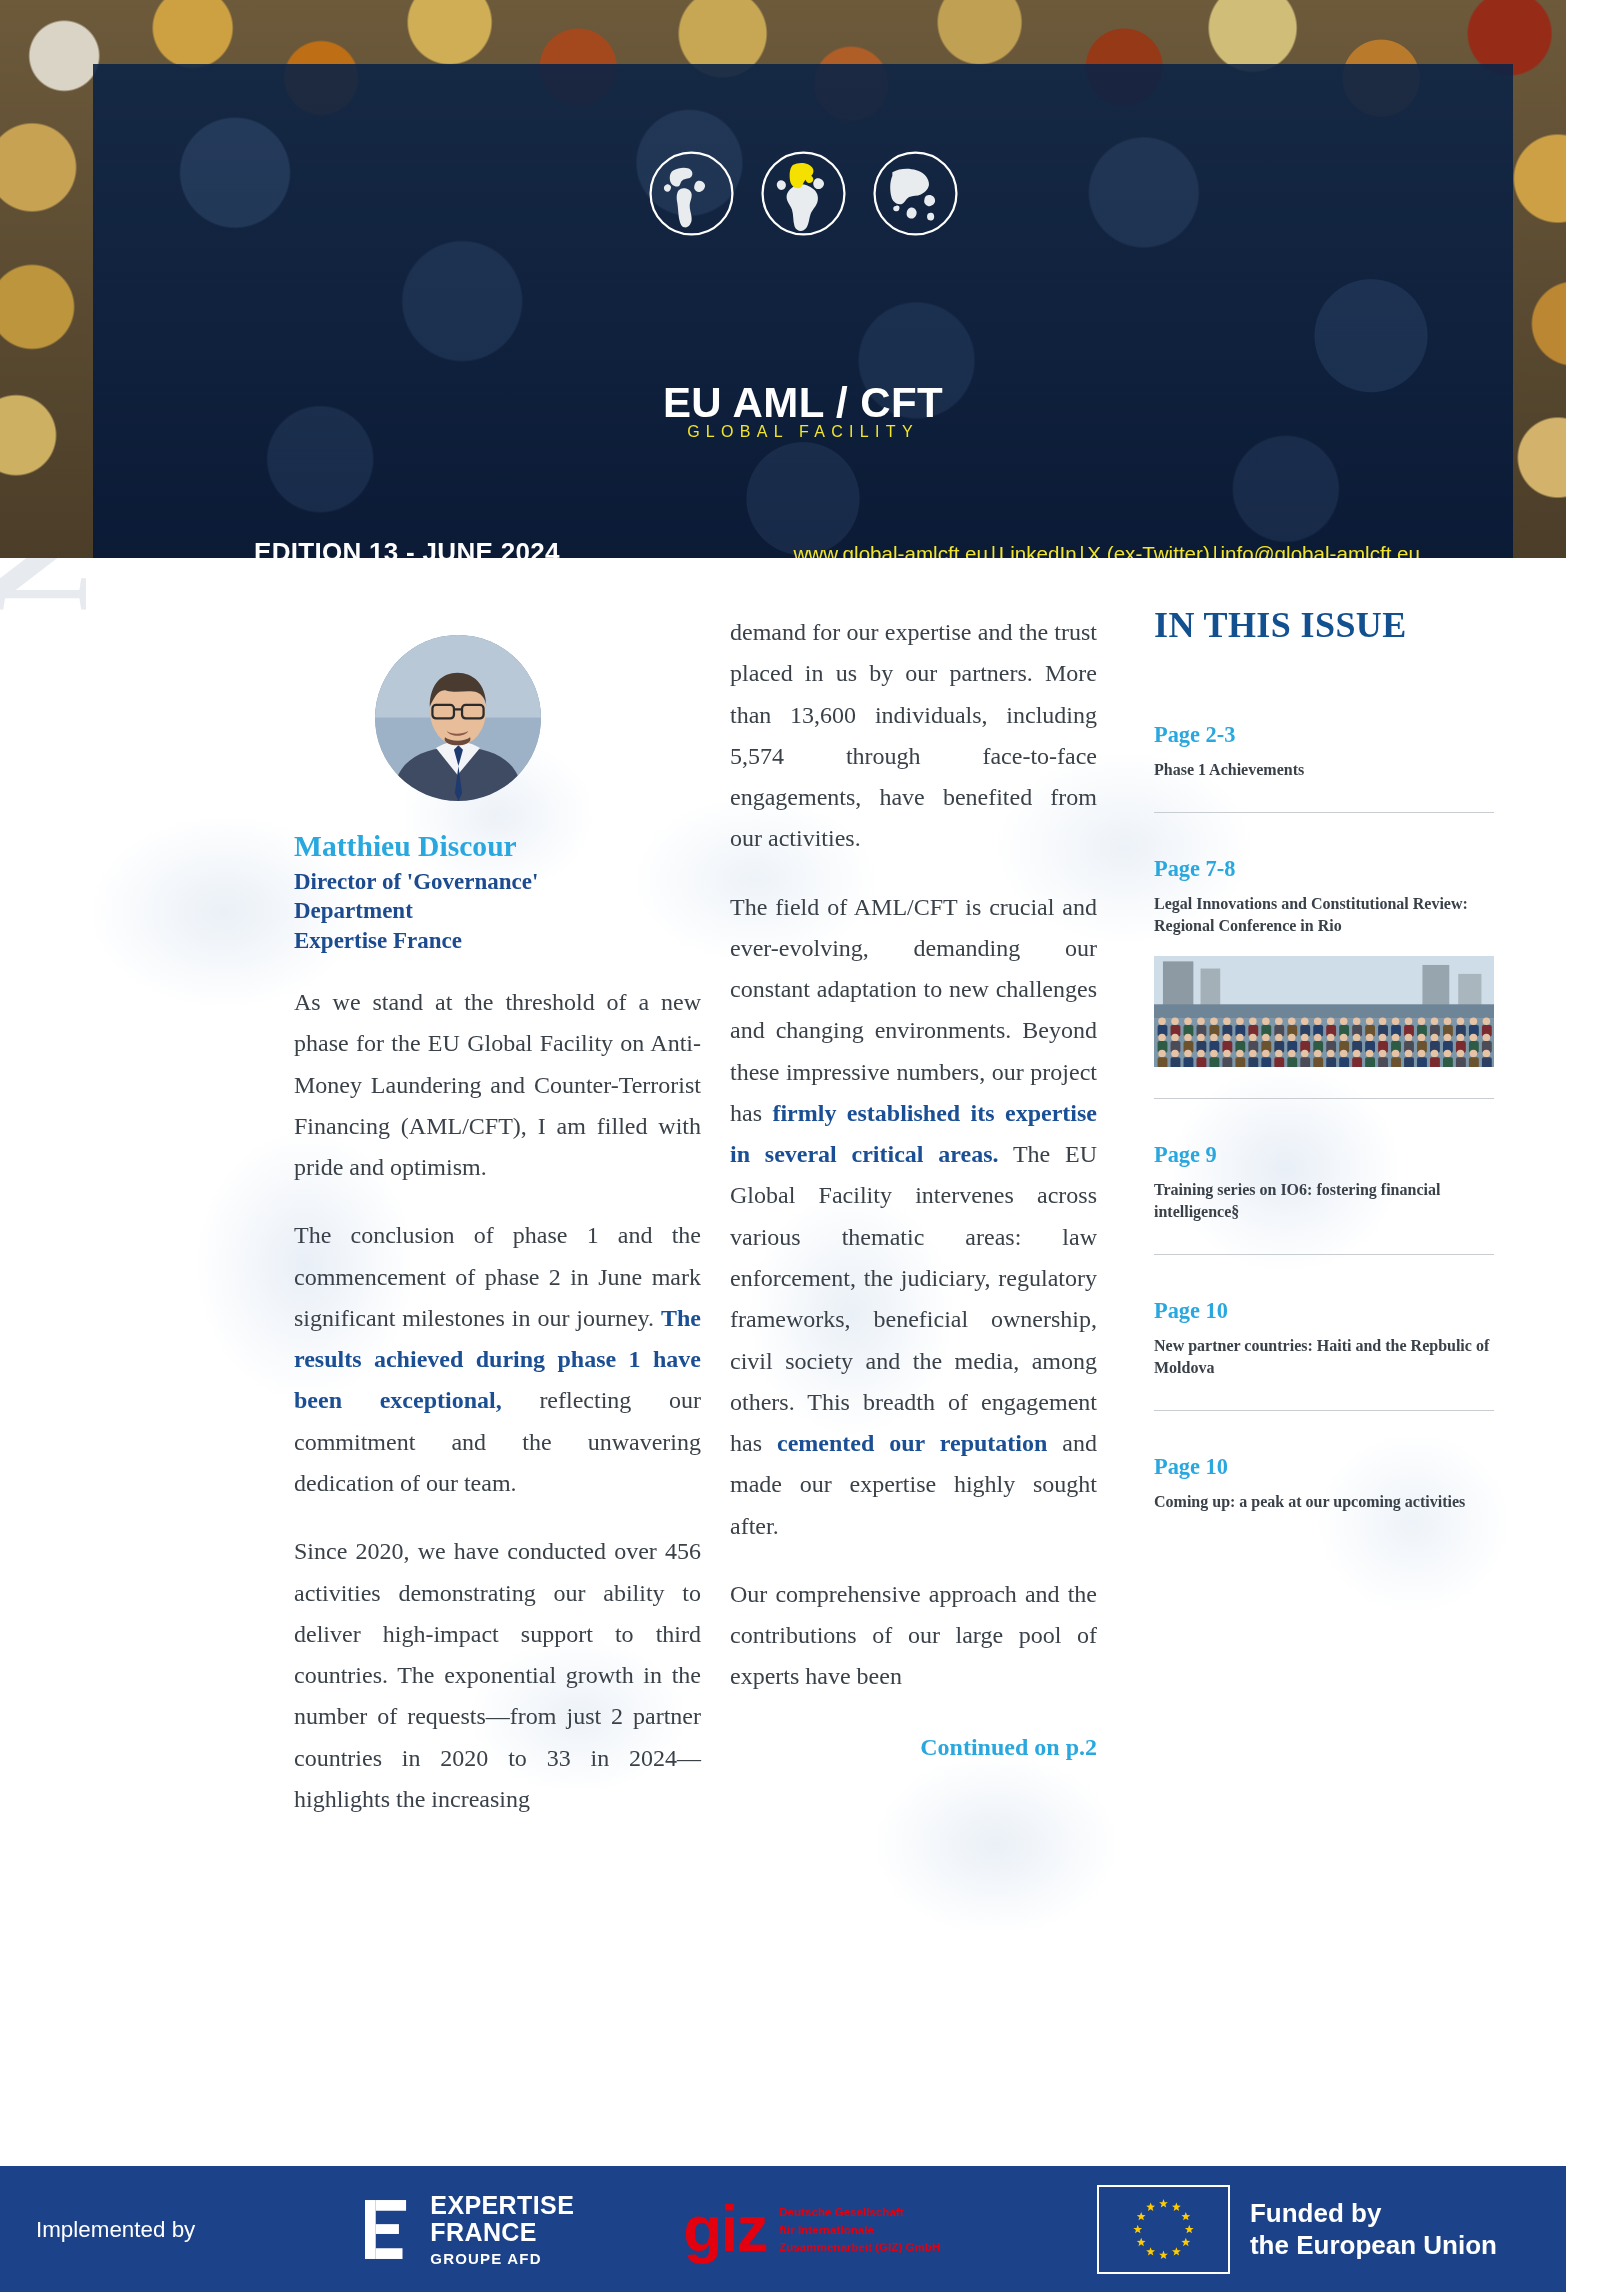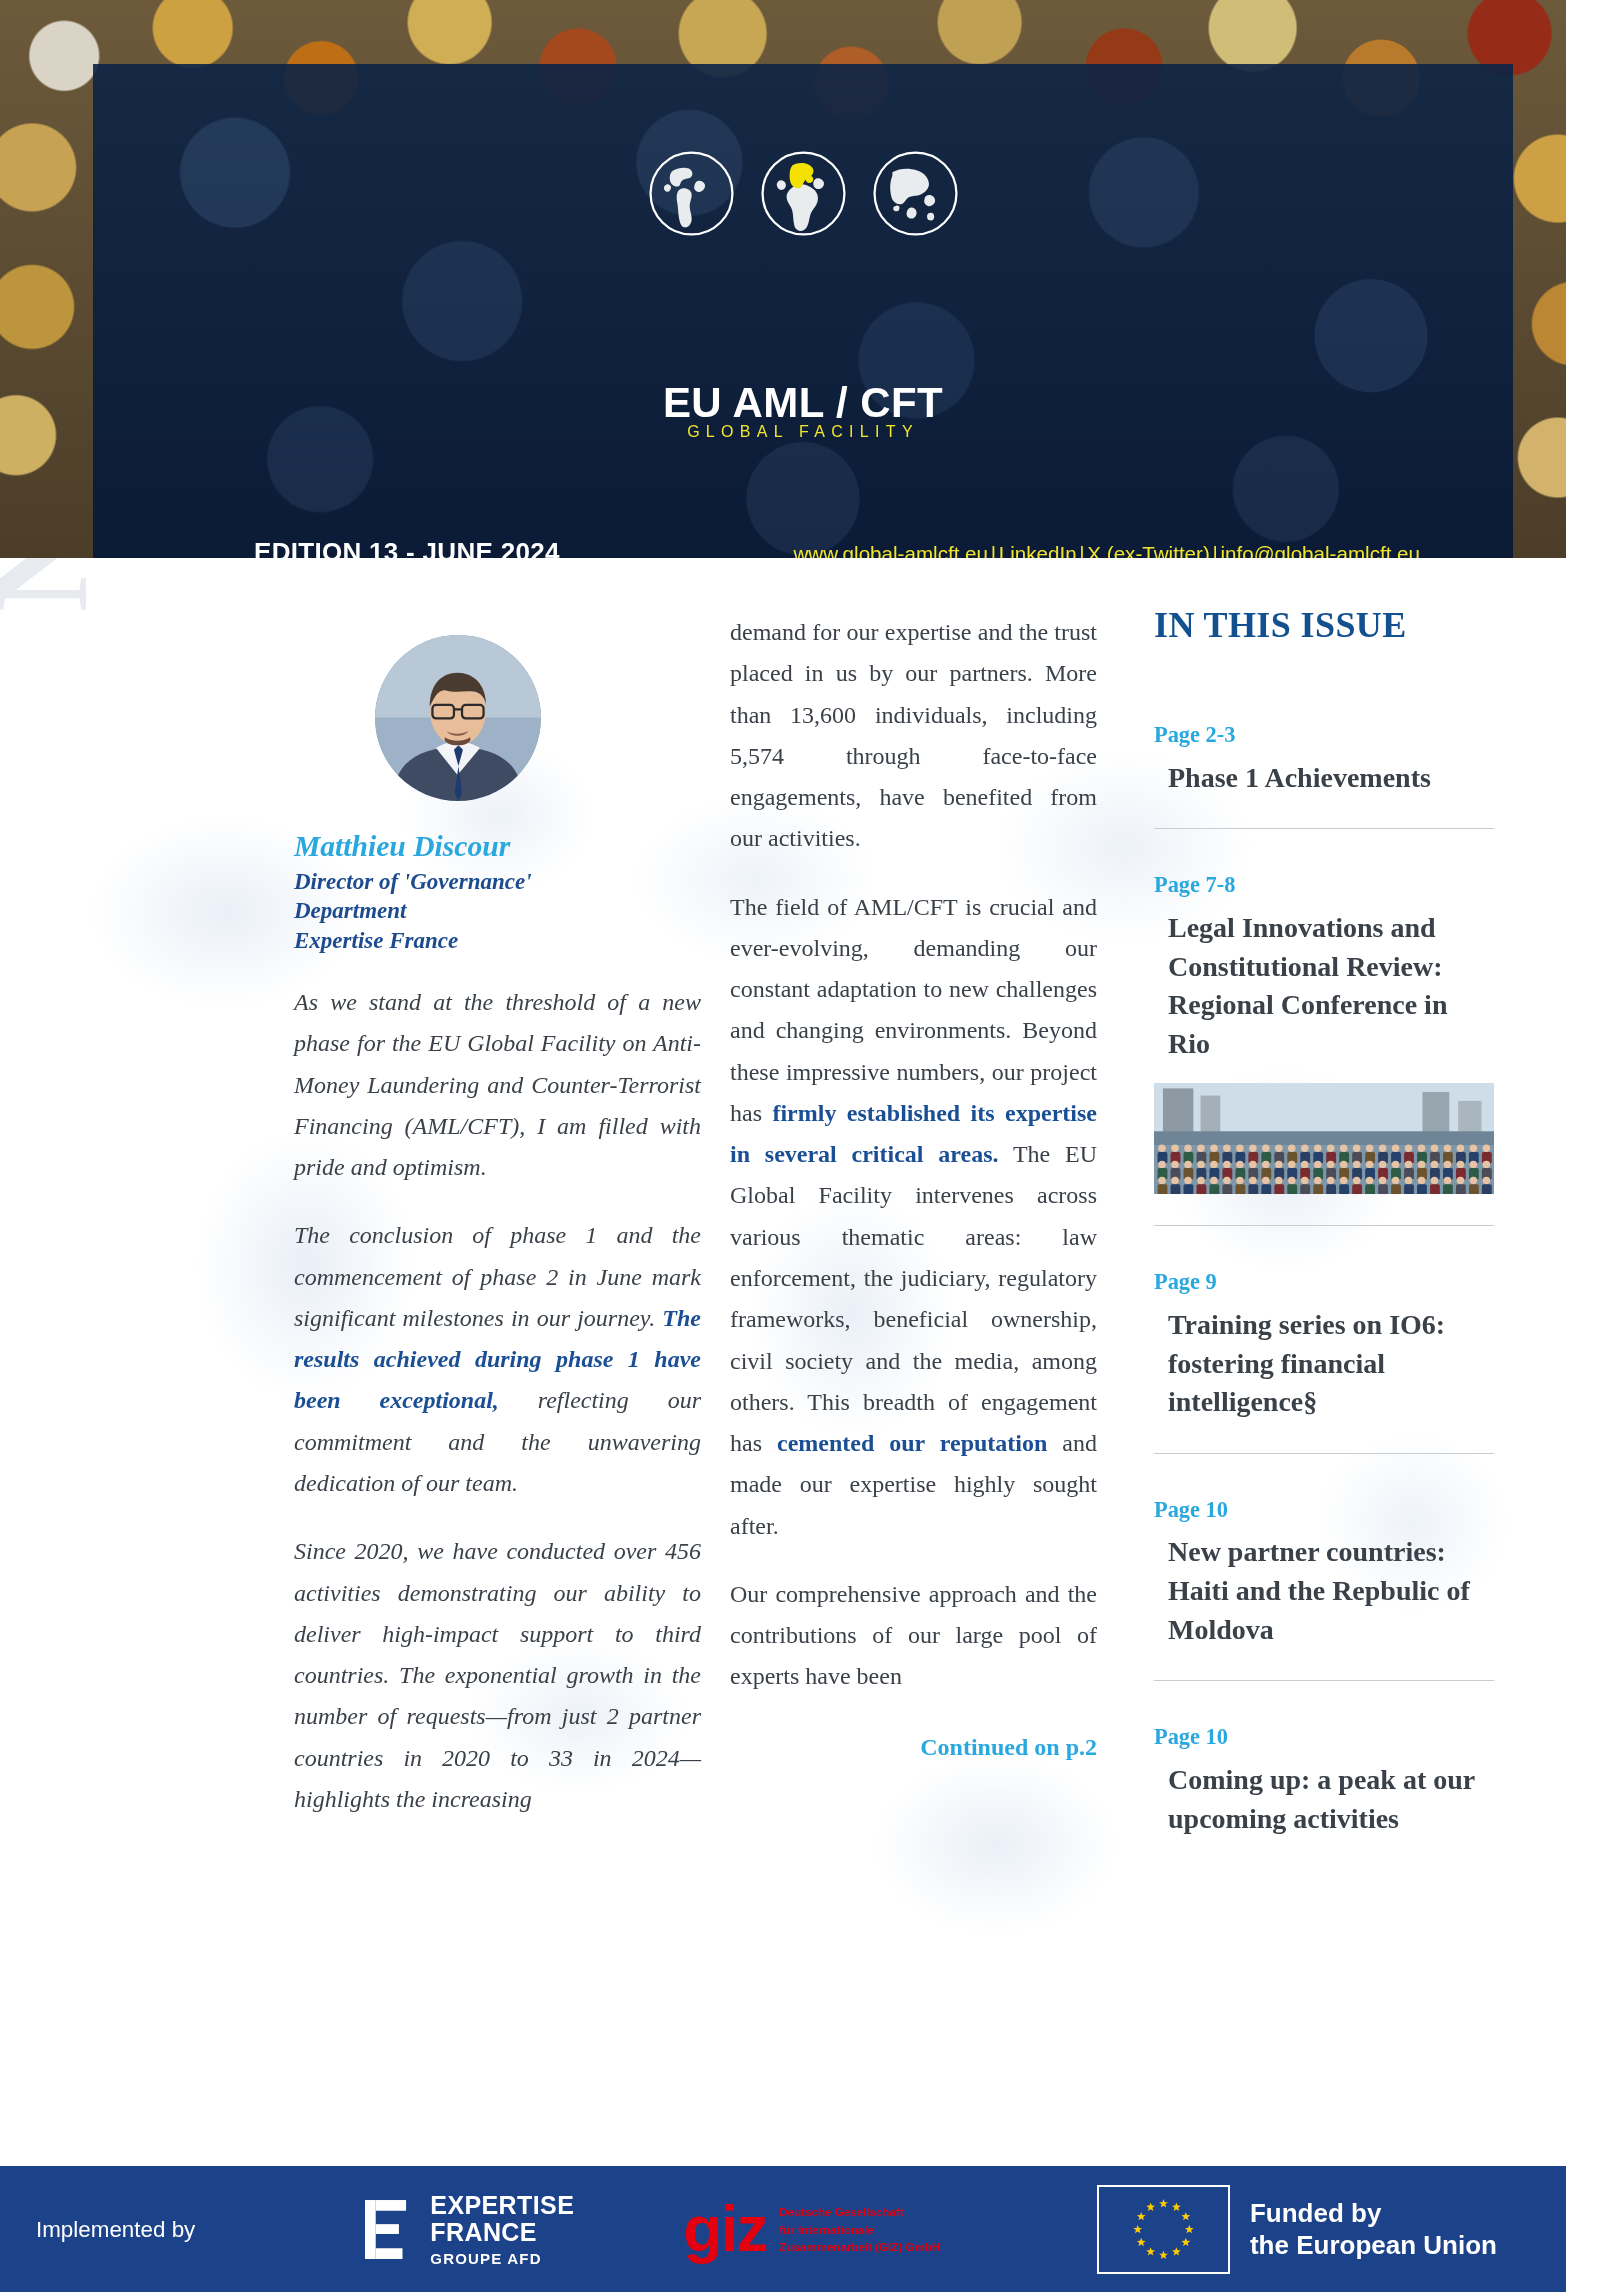--- a/index.html
+++ b/index.html
@@ -194,21 +194,21 @@
   }
 
   .columns {
     position: absolute;
     left: 0; top: 0;
     width: 1606px; height: 1608px;
     z-index: 2;
   }
 
   
-  .col1 { position: absolute; left: 294px; top: 0; width: 407px; font-style: italic; }
+  .col1 { position: absolute; left: 294px; top: 0; width: 407px; }
   .portrait {
     width: 166px; height: 166px;
     border-radius: 50%;
     margin-left: 81px;
     margin-top: 77px;
     overflow: hidden;
     position: relative;
     background: #8fa3b8;
   }
   .portrait svg { display: block; width: 166px; height: 166px; }
@@ -273,24 +273,23 @@
     font-family: "Liberation Serif", serif;
     font-weight: 700;
     font-size: 22.4px;
     color: #29a8df;
     line-height: 1.2;
   }
   .issue-head {
     margin-top: 9.9px;
     font-family: "Liberation Serif", serif;
     font-weight: 700;
-    font-size: 28px;
+    font-size: 16px;
     color: #3a4149;
     line-height: 1.38;
-    margin-left: 14px;
   }
   .issue-thumb {
     margin-top: 19.7px;
     width: 340px;
     height: 111px;
     overflow: hidden;
     position: relative;
     background: #8aa0b4;
   }
   .issue-thumb svg { display: block; width: 340px; height: 111px; }

